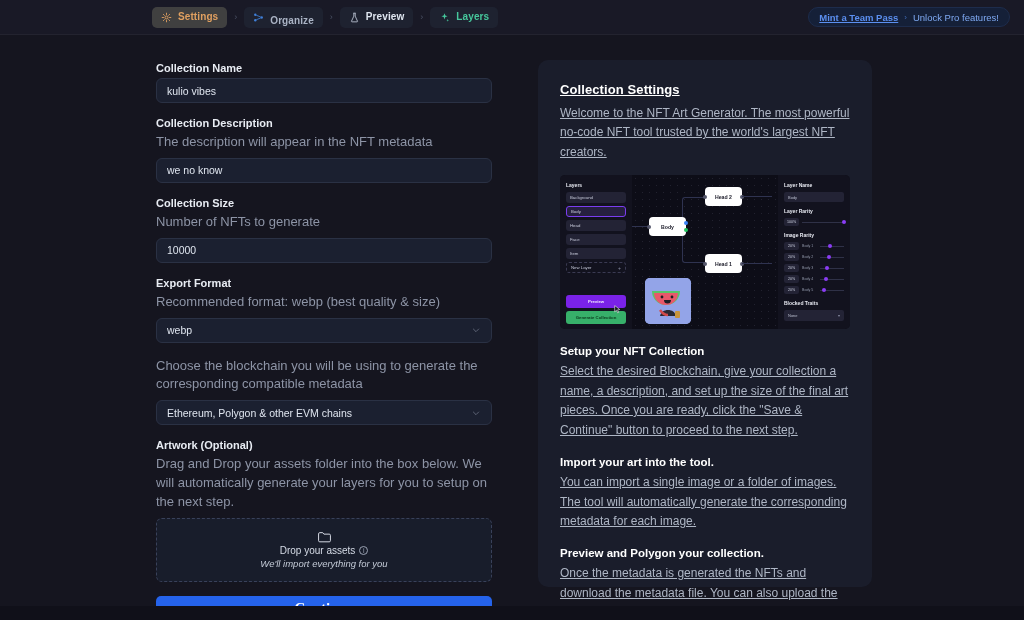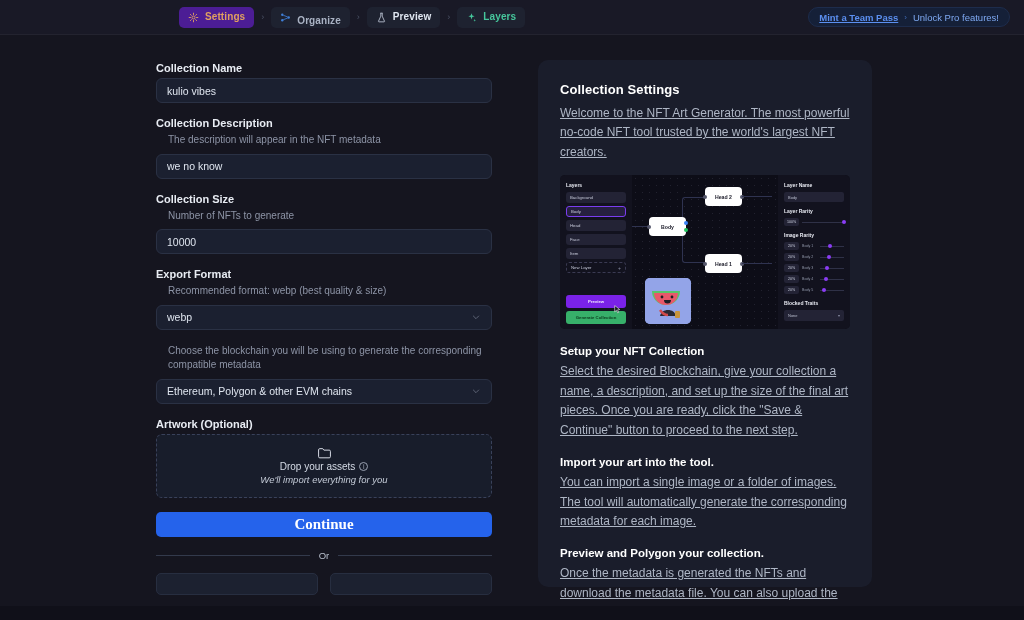--- a/index.html
+++ b/index.html
@@ -18,21 +18,21 @@
     border-bottom: 1px solid #23232f;
     display: flex; align-items: center;
   }
   .steps { display: flex; align-items: center; margin-left: 152px; gap: 4px; }
   .step {
     display: flex; align-items: center; gap: 6px;
     height: 21px; padding: 0 9px; border-radius: 5px;
     background: #1e2230; font-size: 10px; font-weight: bold;
     letter-spacing: .1px; white-space: nowrap;
   }
-  .step.active { background: #4c1d95; margin-left: 27px; }
+  .step.active { background: #404040; }
   .step .lbl { line-height: 1; }
   .step-settings .lbl { color: #e0a060; }
   .step-organize .lbl { color: #aab3c4; margin-top: 8px; }
   .step-preview  .lbl { color: #dfe6f0; }
   .step-export   .lbl { color: #46c79c; }
   .sep { color: #4a5164; font-size: 9px; padding: 0 3px; }
   .ico { width: 11px; height: 11px; display: block; flex: 0 0 auto; }
 
   .promo {
     position: absolute; right: 14px; top: 7px;
@@ -43,21 +43,21 @@
   }
   .promo a { color: #5b8ff0; text-decoration: underline; font-weight: bold; }
   .promo .arrow { color: #3f6bb5; font-size: 8px; }
   .promo .pro { color: #7fa9f2; }
 
   
   .form {
     position: absolute; left: 156px; top: 62px; width: 336px;
   }
   .flabel { font-size: 11px; font-weight: bold; color: #e8ecf3; margin-bottom: 4px; }
-  .fhint { font-size: 10px; color: #8d94a6; line-height: 1.45; margin-bottom: 6px; margin-left: 12px; }
+  .fhint { font-size: 13px; color: #8d94a6; line-height: 1.45; margin-bottom: 6px; }
   .field {
     width: 336px; height: 25px; border-radius: 6px;
     background: #1b2030; border: 1px solid #2a3144;
     color: #dfe5ef; font-size: 10.5px;
     padding: 0 10px; display: flex; align-items: center;
     font-family: "Liberation Sans", sans-serif;
   }
   .field.sel { justify-content: space-between; }
   .chevron { width: 10px; height: 10px; stroke: #7b8395; fill: none; stroke-width: 1.6; }
   .grp { margin-bottom: 14px; }
@@ -98,21 +98,21 @@
     font-family: "Liberation Sans", sans-serif;
   }
 
   
   .card {
     position: absolute; left: 538px; top: 60px;
     width: 334px; height: 527px;
     background: #1a1d2b; border-radius: 10px;
     padding: 22px 22px 0 22px;
   }
-  .card h2 { font-size: 13px; color: #fff; margin-bottom: 7px; letter-spacing: .1px; }
+  .card h2 { font-size: 13px; color: #fff; margin-bottom: 7px; letter-spacing: .1px; text-decoration: underline; }
   .card h3 { font-size: 11.5px; color: #fff; margin: 0 0 5px; }
   .card p { font-size: 12px; color: #aeb6c5; line-height: 1.62; text-decoration: underline; }
   .card .blk { margin-top: 16px; }
 
   
   .shot {
     width: 290px; height: 154px; margin: 13px 0 0;
     background: #0e0e18; border-radius: 5px;
     position: relative; overflow: hidden; display: flex;
   }
@@ -258,20 +258,21 @@
     <div class="field sel">
       <span>Ethereum, Polygon &amp; other EVM chains</span>
       <svg class="chevron" viewBox="0 0 24 24">
         <path d="M5 9l7 7 7-7"></path>
       </svg>
     </div>
   </div>
 
   <div class="grp">
     <div class="flabel">Artwork (Optional)</div>
+    <div class="fhint">Drag and Drop your assets folder into the box below. We will automatically generate your layers for you to setup on the next step.</div>
     <div class="dropzone">
       <svg style="width:15px;height:13px;fill:none;stroke:#dfe4ee;stroke-width:1.6" viewBox="0 0 24 22">
         <path d="M2 6.5a2 2 0 0 1 2-2h5l2 2.5h9a2 2 0 0 1 2 2V18a2 2 0 0 1-2 2H4a2 2 0 0 1-2-2z"></path>
       </svg>
       <div class="dz-main">
         <span>Drop your assets</span>
         <span class="info-i">i</span>
       </div>
       <div class="dz-sub">We'll import everything for you</div>
     </div>

